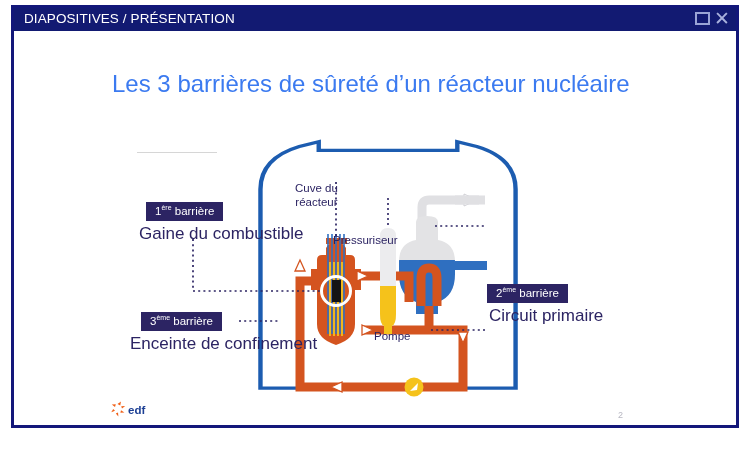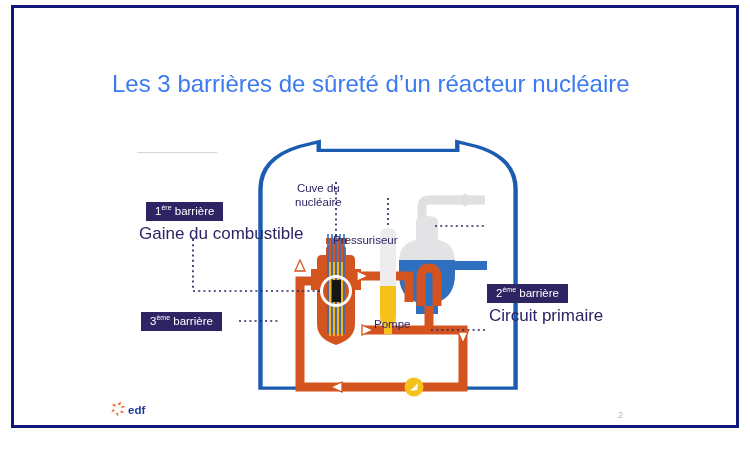--- a/index.html
+++ b/index.html
@@ -63,36 +63,43 @@
   .b2s{left:472px;top:272px;text-align:center;}
 
   
   .dlabel{
     position:absolute;color:#2c2463;font-size:11.5px;line-height:13.5px;
     font-family:"Liberation Sans",sans-serif;white-space:nowrap;
   }
   .lbl-cuve{left:278px;top:121px;text-align:center;margin-top:27px;}
   .lbl-press{left:316px;top:164px;margin-top:36px;}
   .lbl-gv{left:470px;top:163px;line-height:14px;}
-  .lbl-pompe{left:357px;top:284px;}
+  .lbl-pompe{left:357px;top:296px;}
 
   
   .edf-logo{position:absolute;left:90px;top:366px;width:60px;height:20px;}
   .page-num{
     position:absolute;left:601px;top:376px;color:#b7b7c2;font-size:9px;
     font-family:"Liberation Sans",sans-serif;
   }
 </style>
 </head>
 <body>
 
 <div id="app">
 
   <div class="window-frame"></div>
 
+  <div class="title-bar">
+    <div class="title-bar-text">DIAPOSITIVES / PRÉSENTATION</div>
+    <div class="win-btns">
+      <div class="btn-restore"></div>
+      <div class="btn-close">✕</div>
+    </div>
+  </div>
 
   <div class="slide">
 
     <div class="slide-title">Les 3 barrières de sûreté d’un réacteur nucléaire</div>
 
     <div class="grey-rule"></div>
 
     <svg class="diagram" viewBox="0 0 716 391">
 
       <path d="M 248 365 L 248 160 Q 248 128 278 116 L 293 111 L 293 120 L 400 120 L 400 111 L 415 116 Q 445 128 445 160 L 445 365 Z" transform="translate(0,0) scale(1.295,0.97) translate(-60,0)" fill="none" stroke="#1c5cb0" stroke-width="3.4"></path>
@@ -185,32 +192,33 @@
         <line x1="176" y1="257" x2="305" y2="257"></line>
 
         <line x1="414" y1="296" x2="468" y2="296"></line>
 
         <line x1="222" y1="287" x2="262" y2="287"></line>
       </g>
     </svg>
 
     <div class="dlabel lbl-cuve">
       <div>Cuve du</div>
-      <div>nucléaire</div>
+      <div>réacteur</div>
     </div>
 
     <div class="dlabel lbl-press">Pressuriseur</div>
 
 
     <div class="dlabel lbl-pompe">Pompe</div>
 
     <div class="badge b1"><span>1</span><sup>ère</sup>&nbsp;<span>barrière</span></div>
     <div class="badge-sub b1s">Gaine du combustible</div>
 
     <div class="badge b3"><span>3</span><sup>ème</sup>&nbsp;<span>barrière</span></div>
+    <div class="badge-sub b3s">Enceinte de confinement</div>
 
     <div class="badge b2"><span>2</span><sup>ème</sup>&nbsp;<span>barrière</span></div>
     <div class="badge-sub b2s">Circuit primaire</div>
 
     <svg class="edf-logo" viewBox="0 0 60 20">
       <g fill="#f06018">
         <path d="M10.5 4 L14 1.6 L13.2 5.4 Z"></path>
         <path d="M14.2 6.2 L18.2 6.0 L15.0 8.6 Z"></path>
         <path d="M14.0 10.2 L17.4 12.6 L13.4 12.7 Z"></path>
         <path d="M11.0 12.4 L11.4 16.4 L8.8 13.4 Z"></path>

